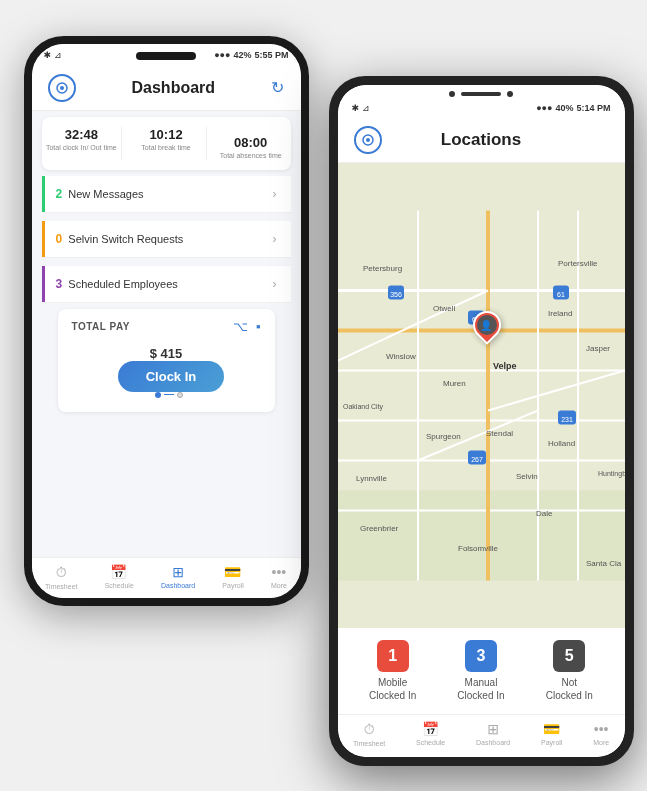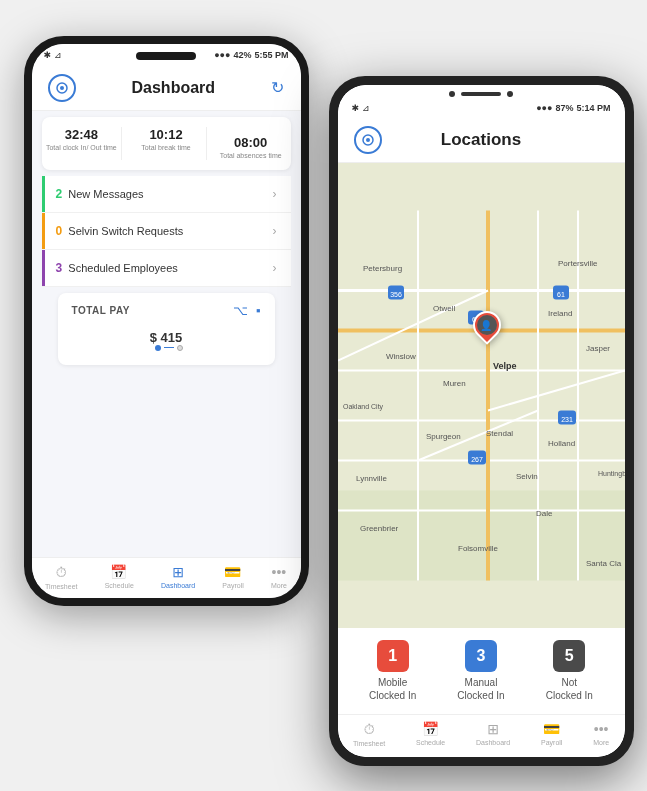--- a/index.html
+++ b/index.html
@@ -107,21 +107,21 @@
       font-size: 7px;
       color: #888;
       line-height: 1.2;
       margin-top: 2px;
     }
 
     .menu-items {
       margin: 0 10px;
       display: flex;
       flex-direction: column;
-      gap: 0;
+      gap: 8px;
     }
     .menu-item {
       background: #fff;
       display: flex;
       align-items: center;
       justify-content: space-between;
       padding: 11px 14px;
       border-bottom: 1px solid #f0f0f0;
       position: relative;
       cursor: pointer;
@@ -468,20 +468,21 @@
       <div class="total-pay-section">
         <div class="total-pay-header">
           <span class="total-pay-label">TOTAL PAY</span>
           <div class="total-pay-icons">
             <span style="color:#3a7bd5;font-size:13px;">⌥</span>
             <span style="color:#3a7bd5;font-size:13px;">▪</span>
           </div>
         </div>
         <div class="clock-in-row">
           <span class="pay-amount">$ 415</span>
+          <button class="clock-in-btn">Clock In</button>
           <div class="timeline-dots">
             <div class="dot"></div>
             <div class="dot-line"></div>
             <div class="dot empty"></div>
           </div>
         </div>
       </div>
 
       <div class="bottom-nav">
         <div class="nav-item">
@@ -516,21 +517,21 @@
     </div>
     <div class="phone2-inner">
 
       <div class="phone2-status" style="padding-top:18px;">
         <div style="display:flex;gap:3px;align-items:center;">
           <span>✱</span>
           <span>⊿</span>
         </div>
         <div style="display:flex;gap:3px;align-items:center;font-weight:600;">
           <span>●●●</span>
-          <span>87%</span>
+          <span>40%</span>
           <span>5:14 PM</span>
         </div>
       </div>
 
       <div class="phone2-header">
         <div class="dashboard-icon-circle">
           <svg width="14" height="14" viewBox="0 0 14 14">
             <circle cx="7" cy="7" r="5" fill="none" stroke="#3a7bd5" stroke-width="1.5"></circle>
             <circle cx="7" cy="7" r="2" fill="#3a7bd5"></circle>
           </svg>

